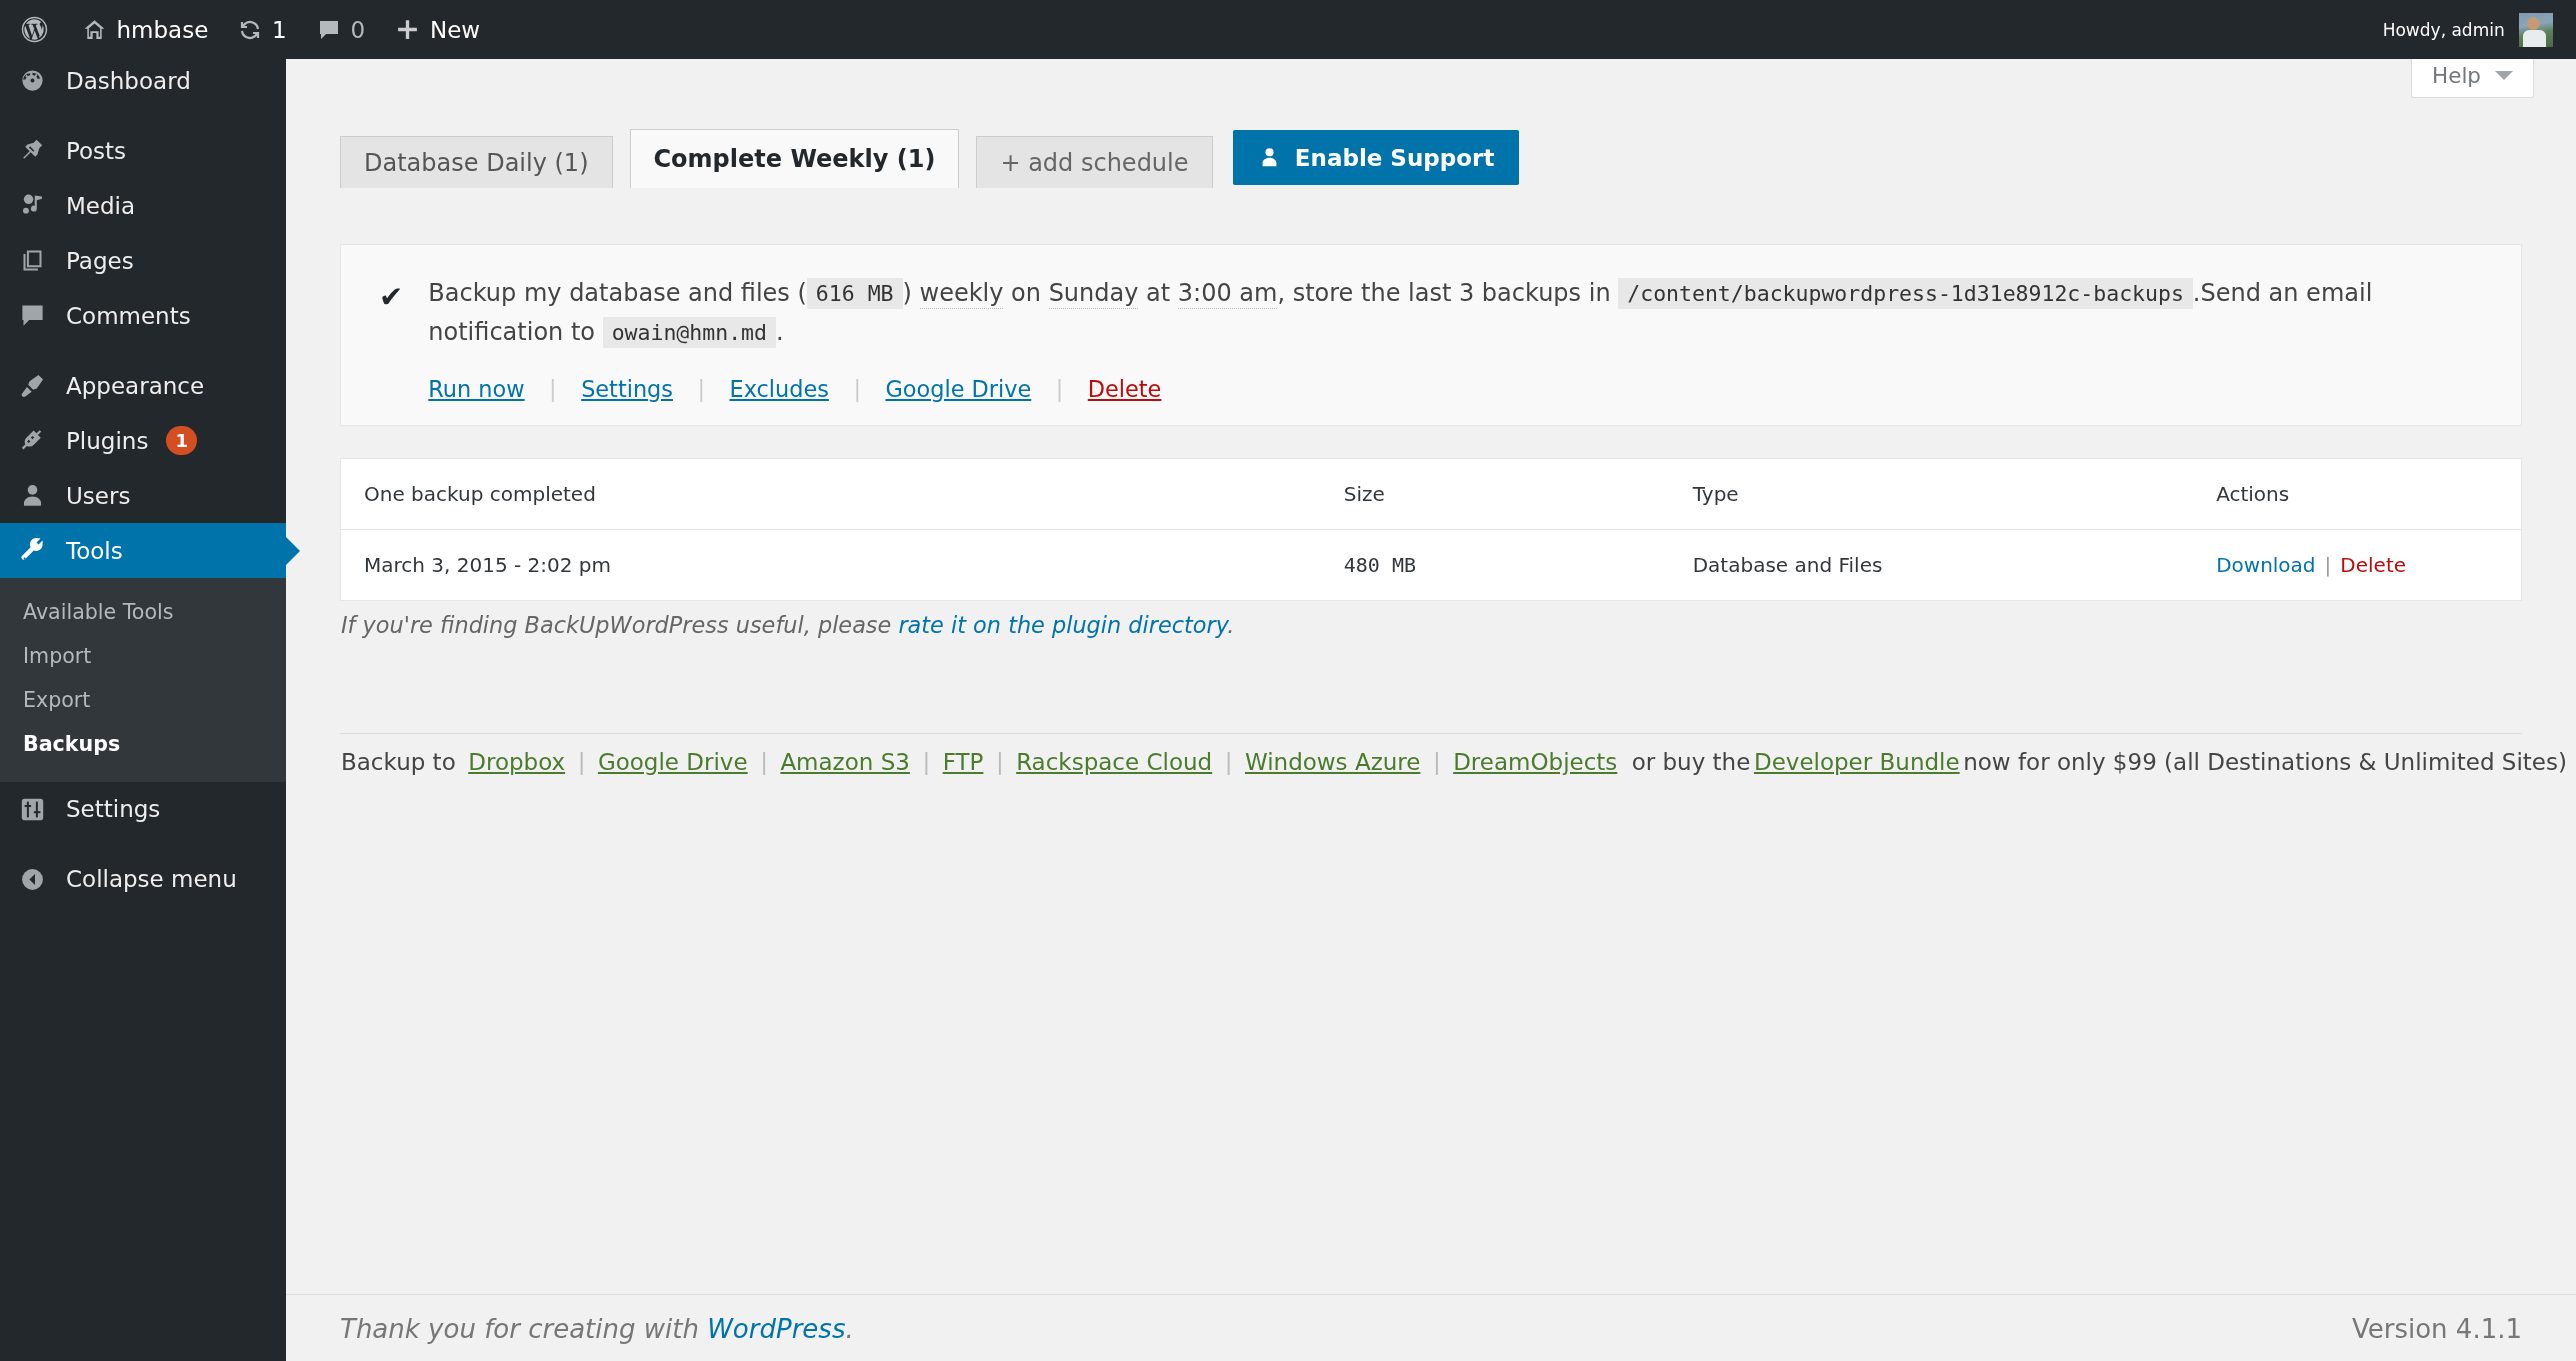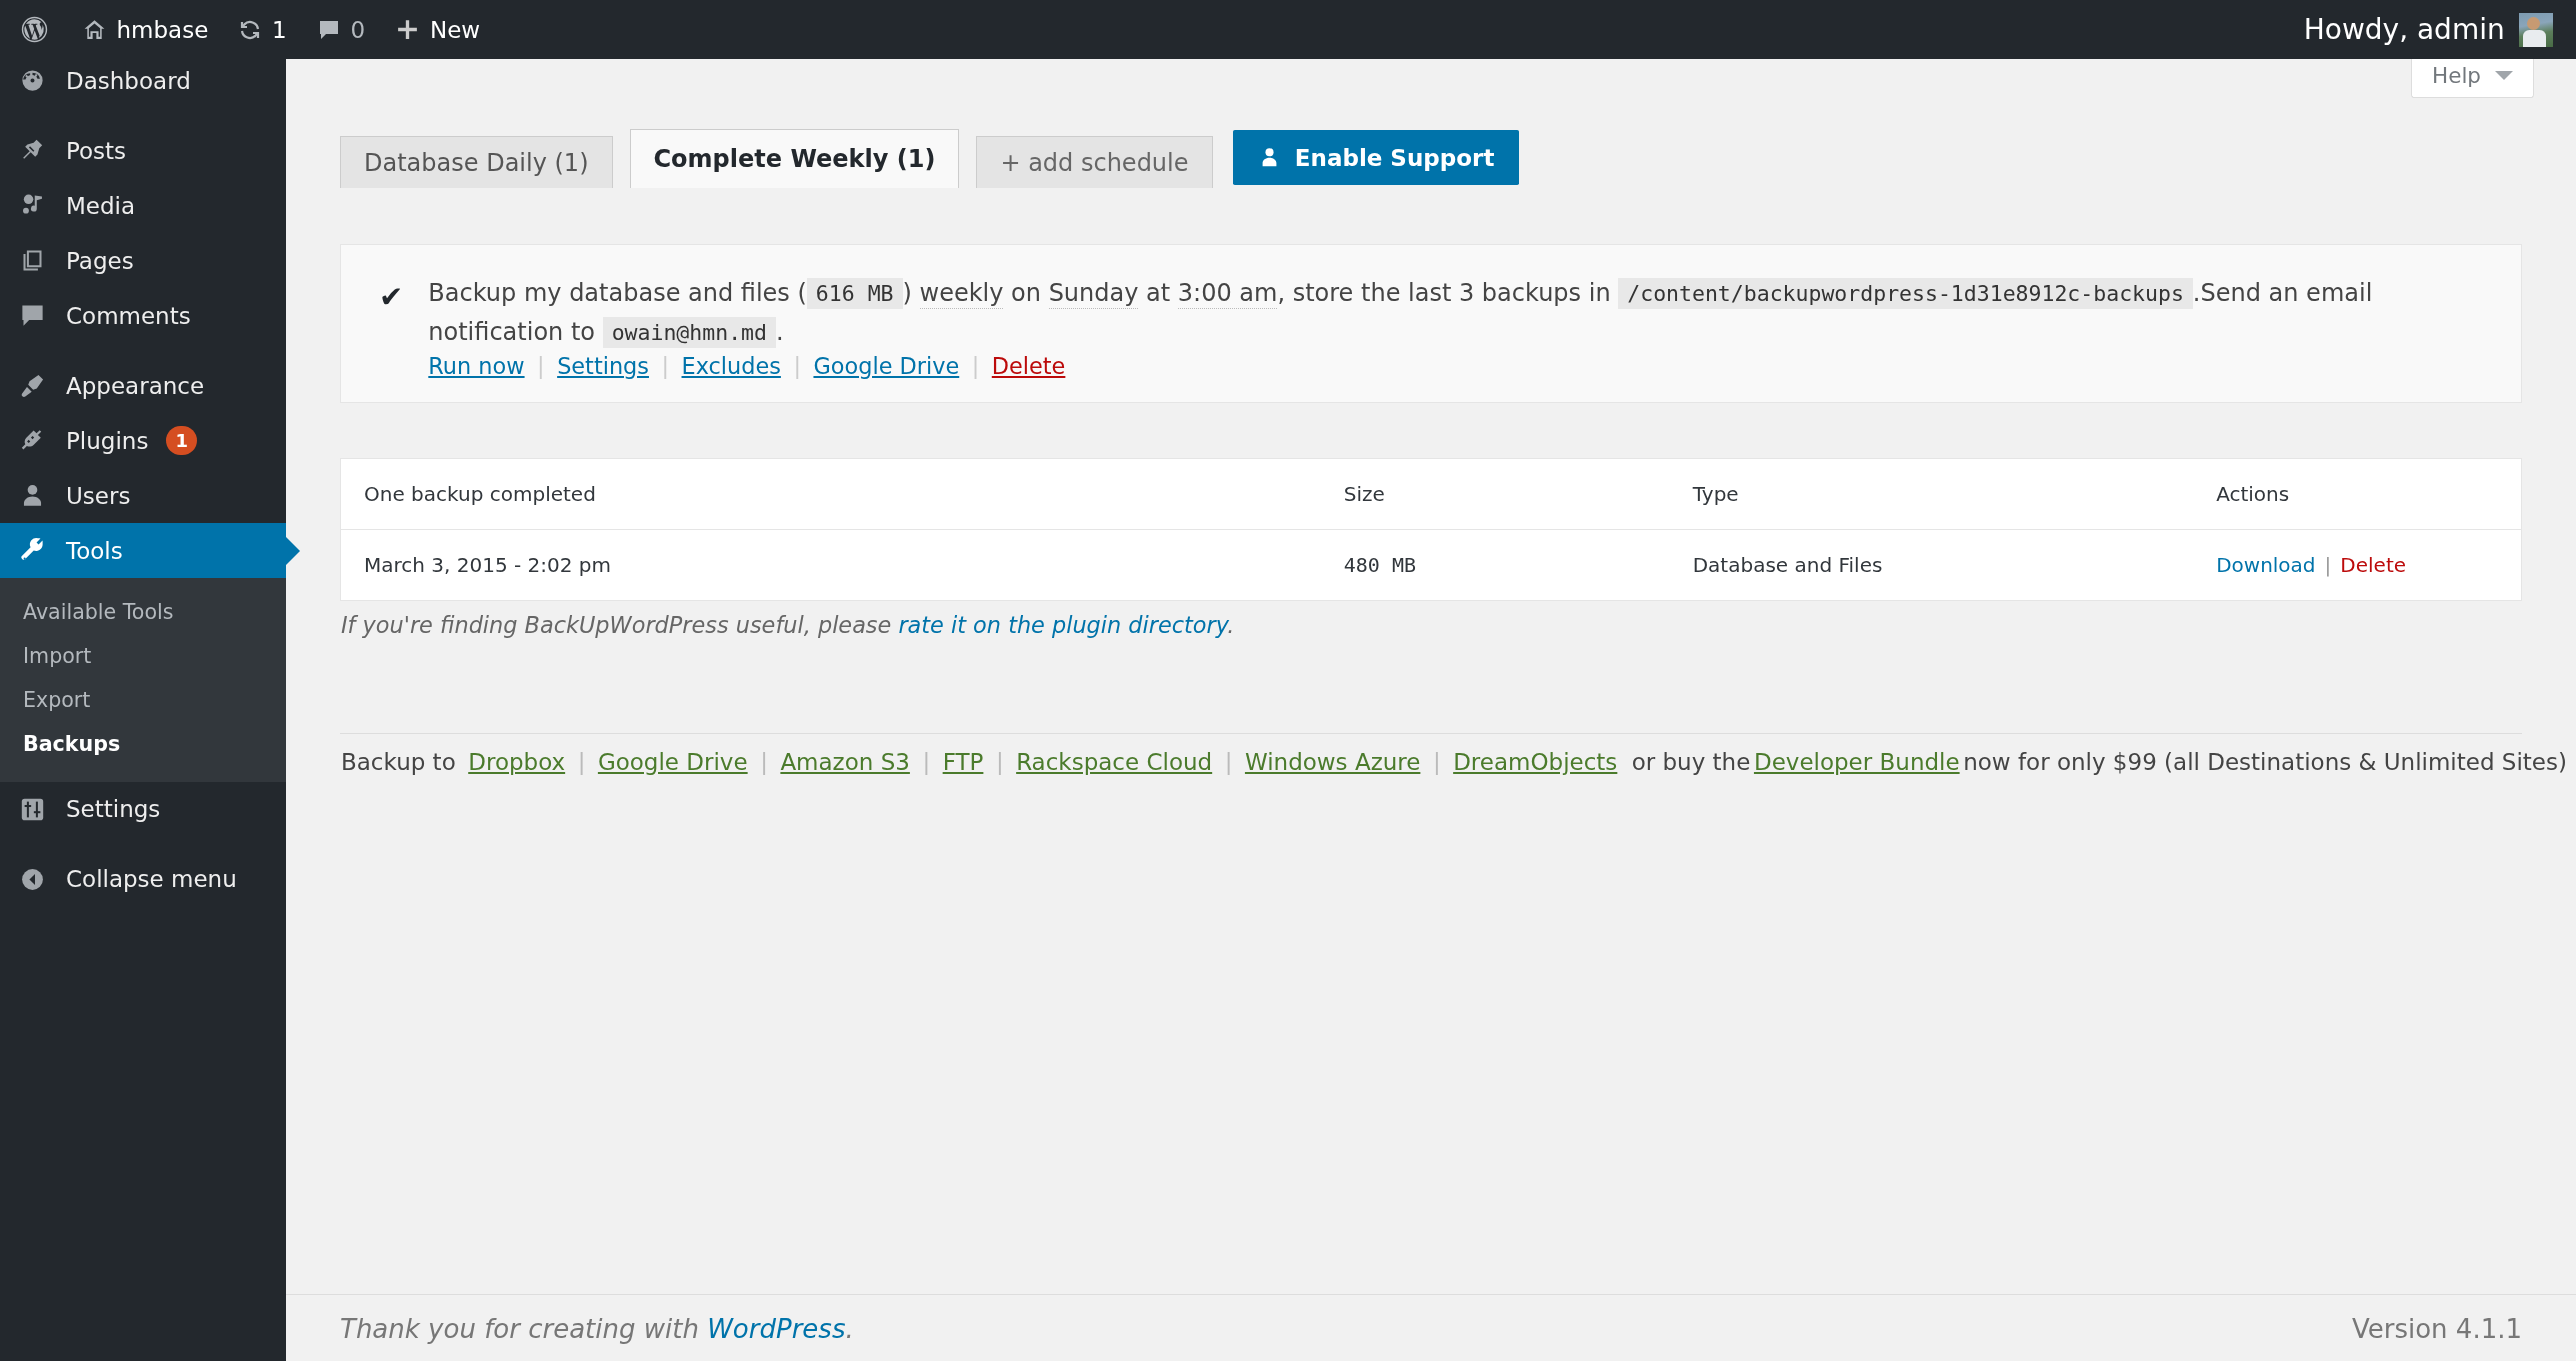--- a/index.html
+++ b/index.html
@@ -27,21 +27,21 @@
     text-decoration: none; white-space: nowrap;
   }
   .ab-wp { padding: 0 18px 0 19.7px; }
   .ab-site-name { color: #fff; font-size: 23px; }
   .ab-count { color: #fff; font-size: 23px; }
   .ab-new-label { color: #fff; font-size: 23px; }
   .ab-spacer { flex: 1; }
   .ab-howdy {
     display: flex; align-items: center; gap: 14.3px;
     padding: 0 23px 0 15px; height: 53px;
-    color: #fff; font-size: 28px; text-decoration: none;
+    color: #fff; font-size: 17px; text-decoration: none;
   }
   .ab-avatar {
     width: 34px; height: 34px;
     background: linear-gradient(170deg,#7d9bb0 0%,#8aa5ba 35%,#5d7f5c 60%,#486b45 100%);
     position: relative; overflow: hidden; flex: none;
   }
   .ab-avatar::before {
     content:""; position:absolute; left:8px; top:4.5px;
     width:13.4px; height:13.4px; border-radius:50%;
     background:#c79a72;
@@ -188,23 +188,23 @@
   }
   .code-pill {
     font-family: "DejaVu Sans Mono", "Liberation Mono", monospace;
     background: #e8e8e8;
     padding: 2.7px 9px;
     font-size: 21.5px;
     color: #333;
   }
   .dotted { border-bottom: 1.8px dotted #bbb; padding-bottom: 0.9px; }
   .sched-links {
-    margin-top: 1px;
+    margin-top: 24px;
     font-size: 22.4px;
-    display: flex; align-items: center; gap: 0;
+    display: flex; align-items: center; gap: 12px;
     color: #ccc;
   }
   .sched-links a {
     color: #0073aa; text-decoration: underline;
     padding: 0 12.5px;
   }
   .sched-links a:first-child { padding-left: 0; }
   .sched-links a.danger { color: #bc0b0b; }
   .sep { color: #ccc; }
 

